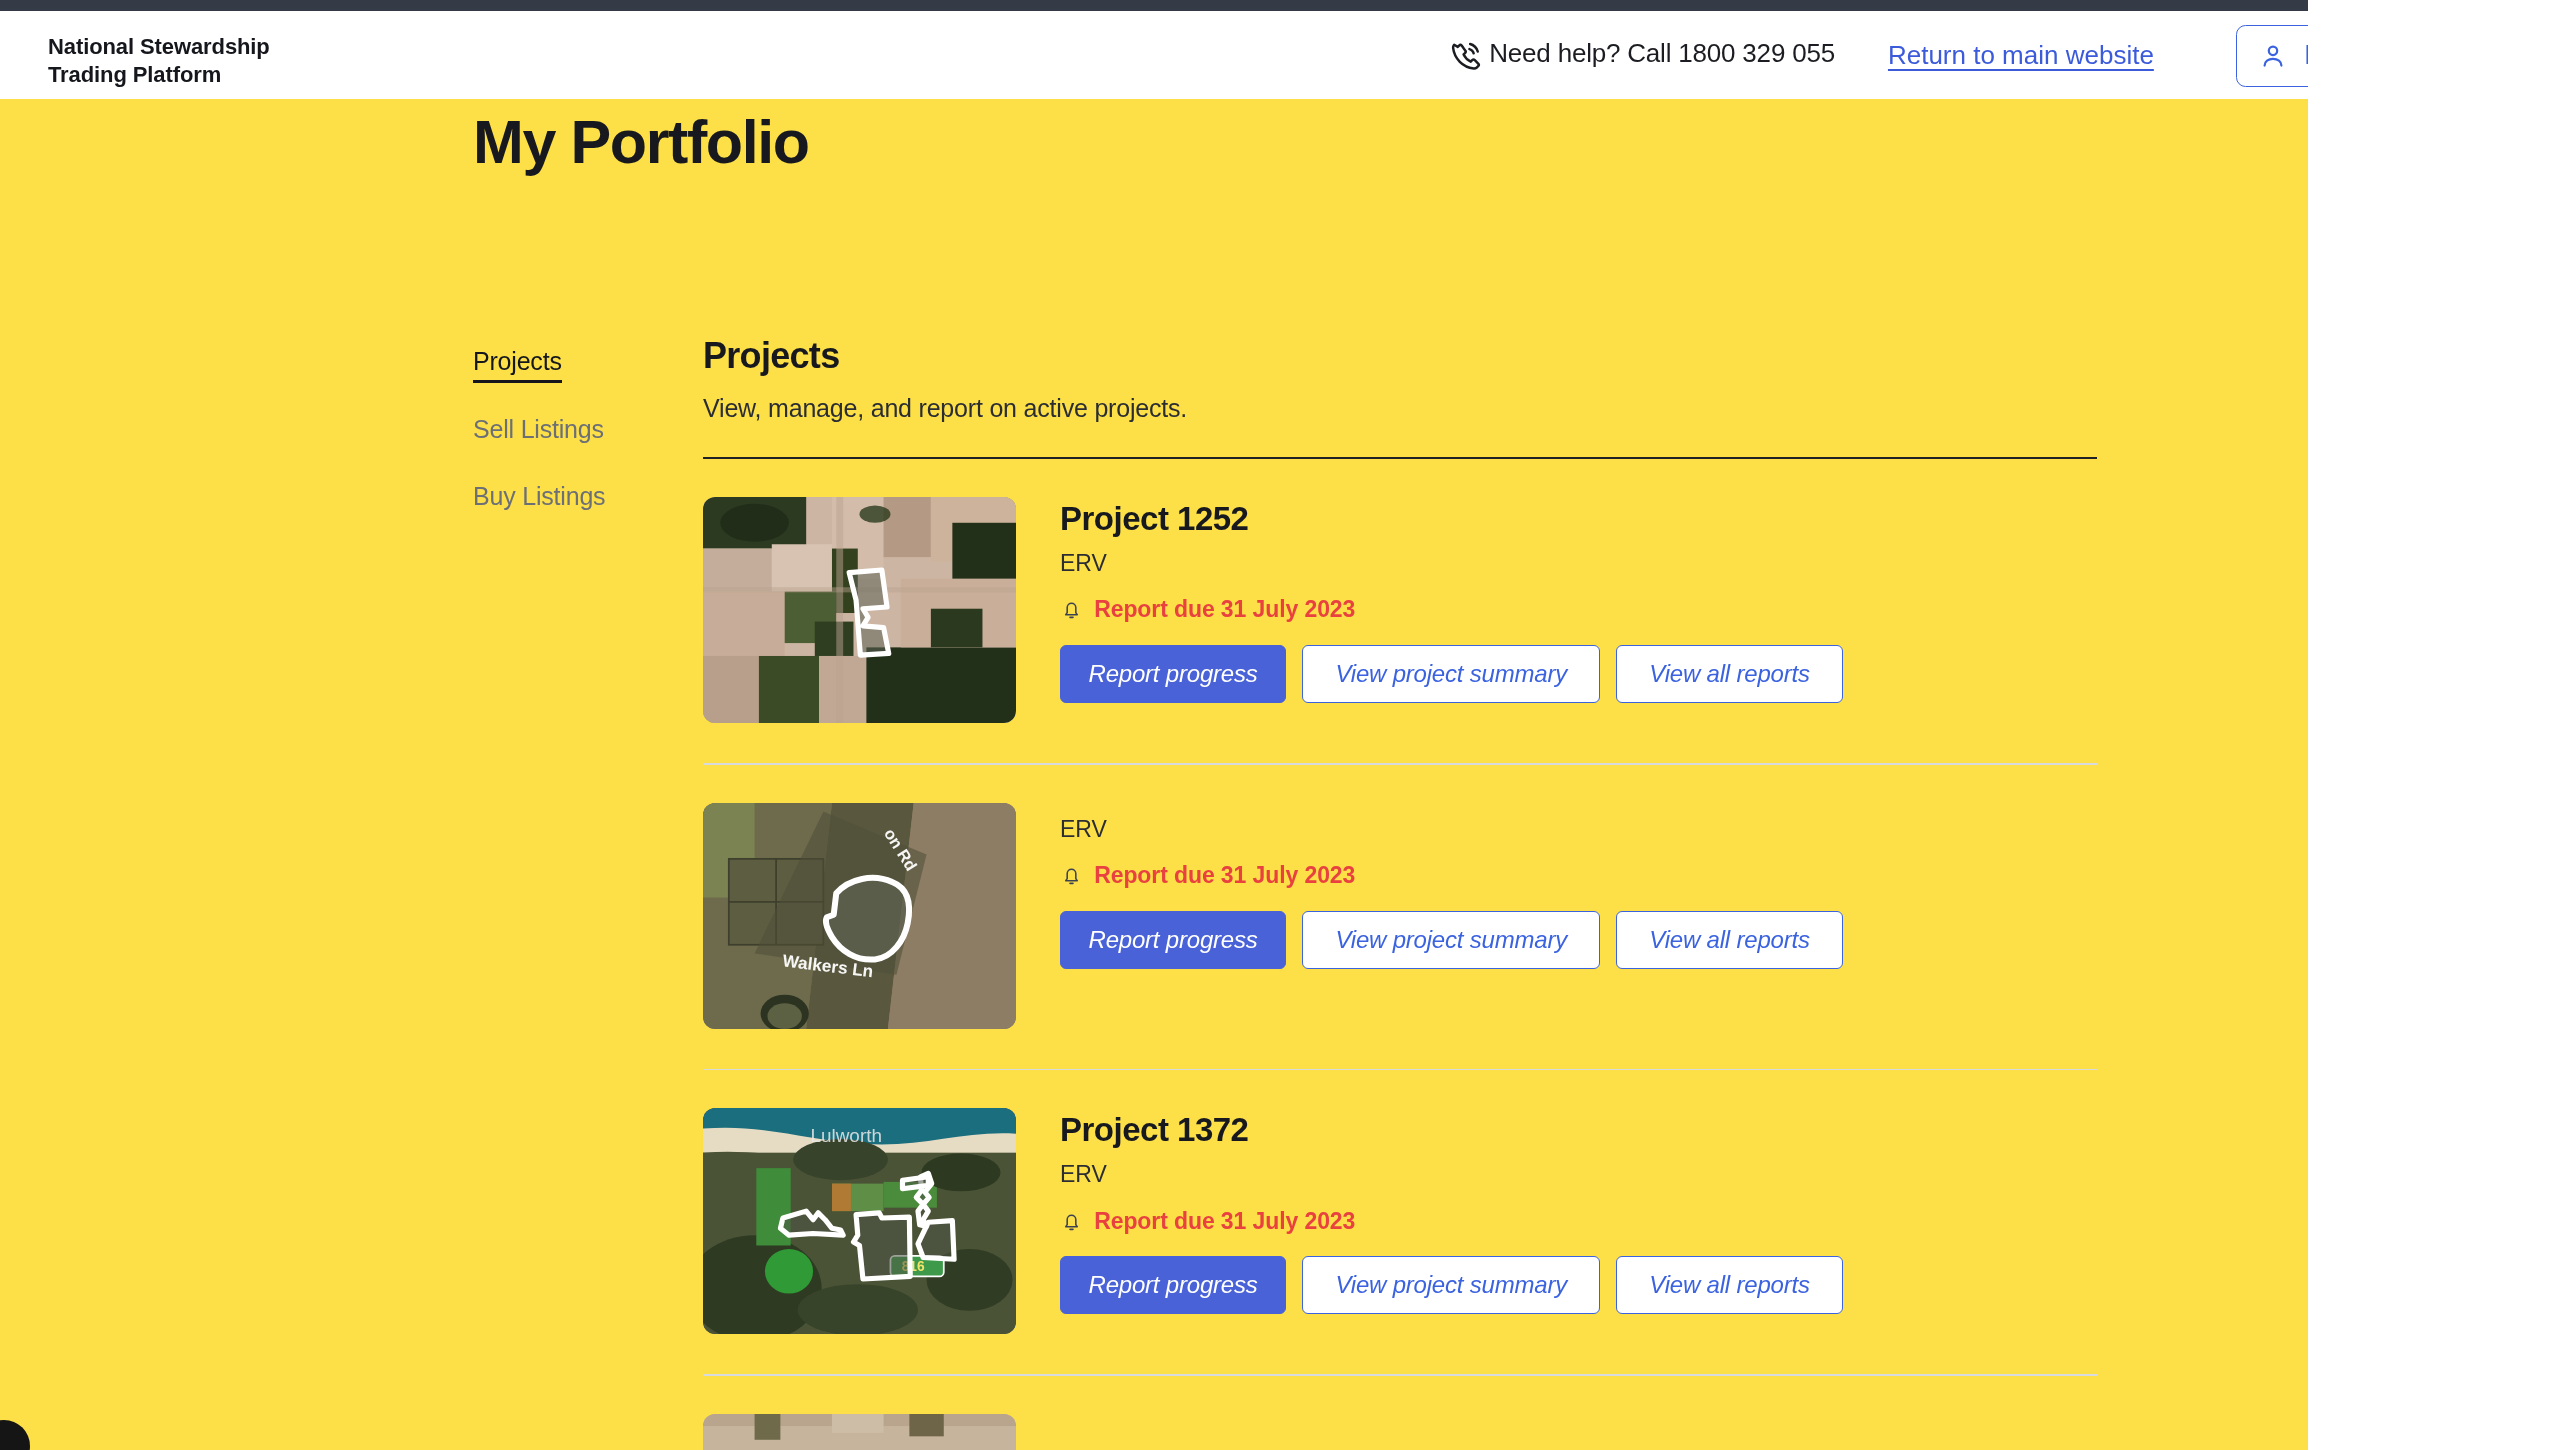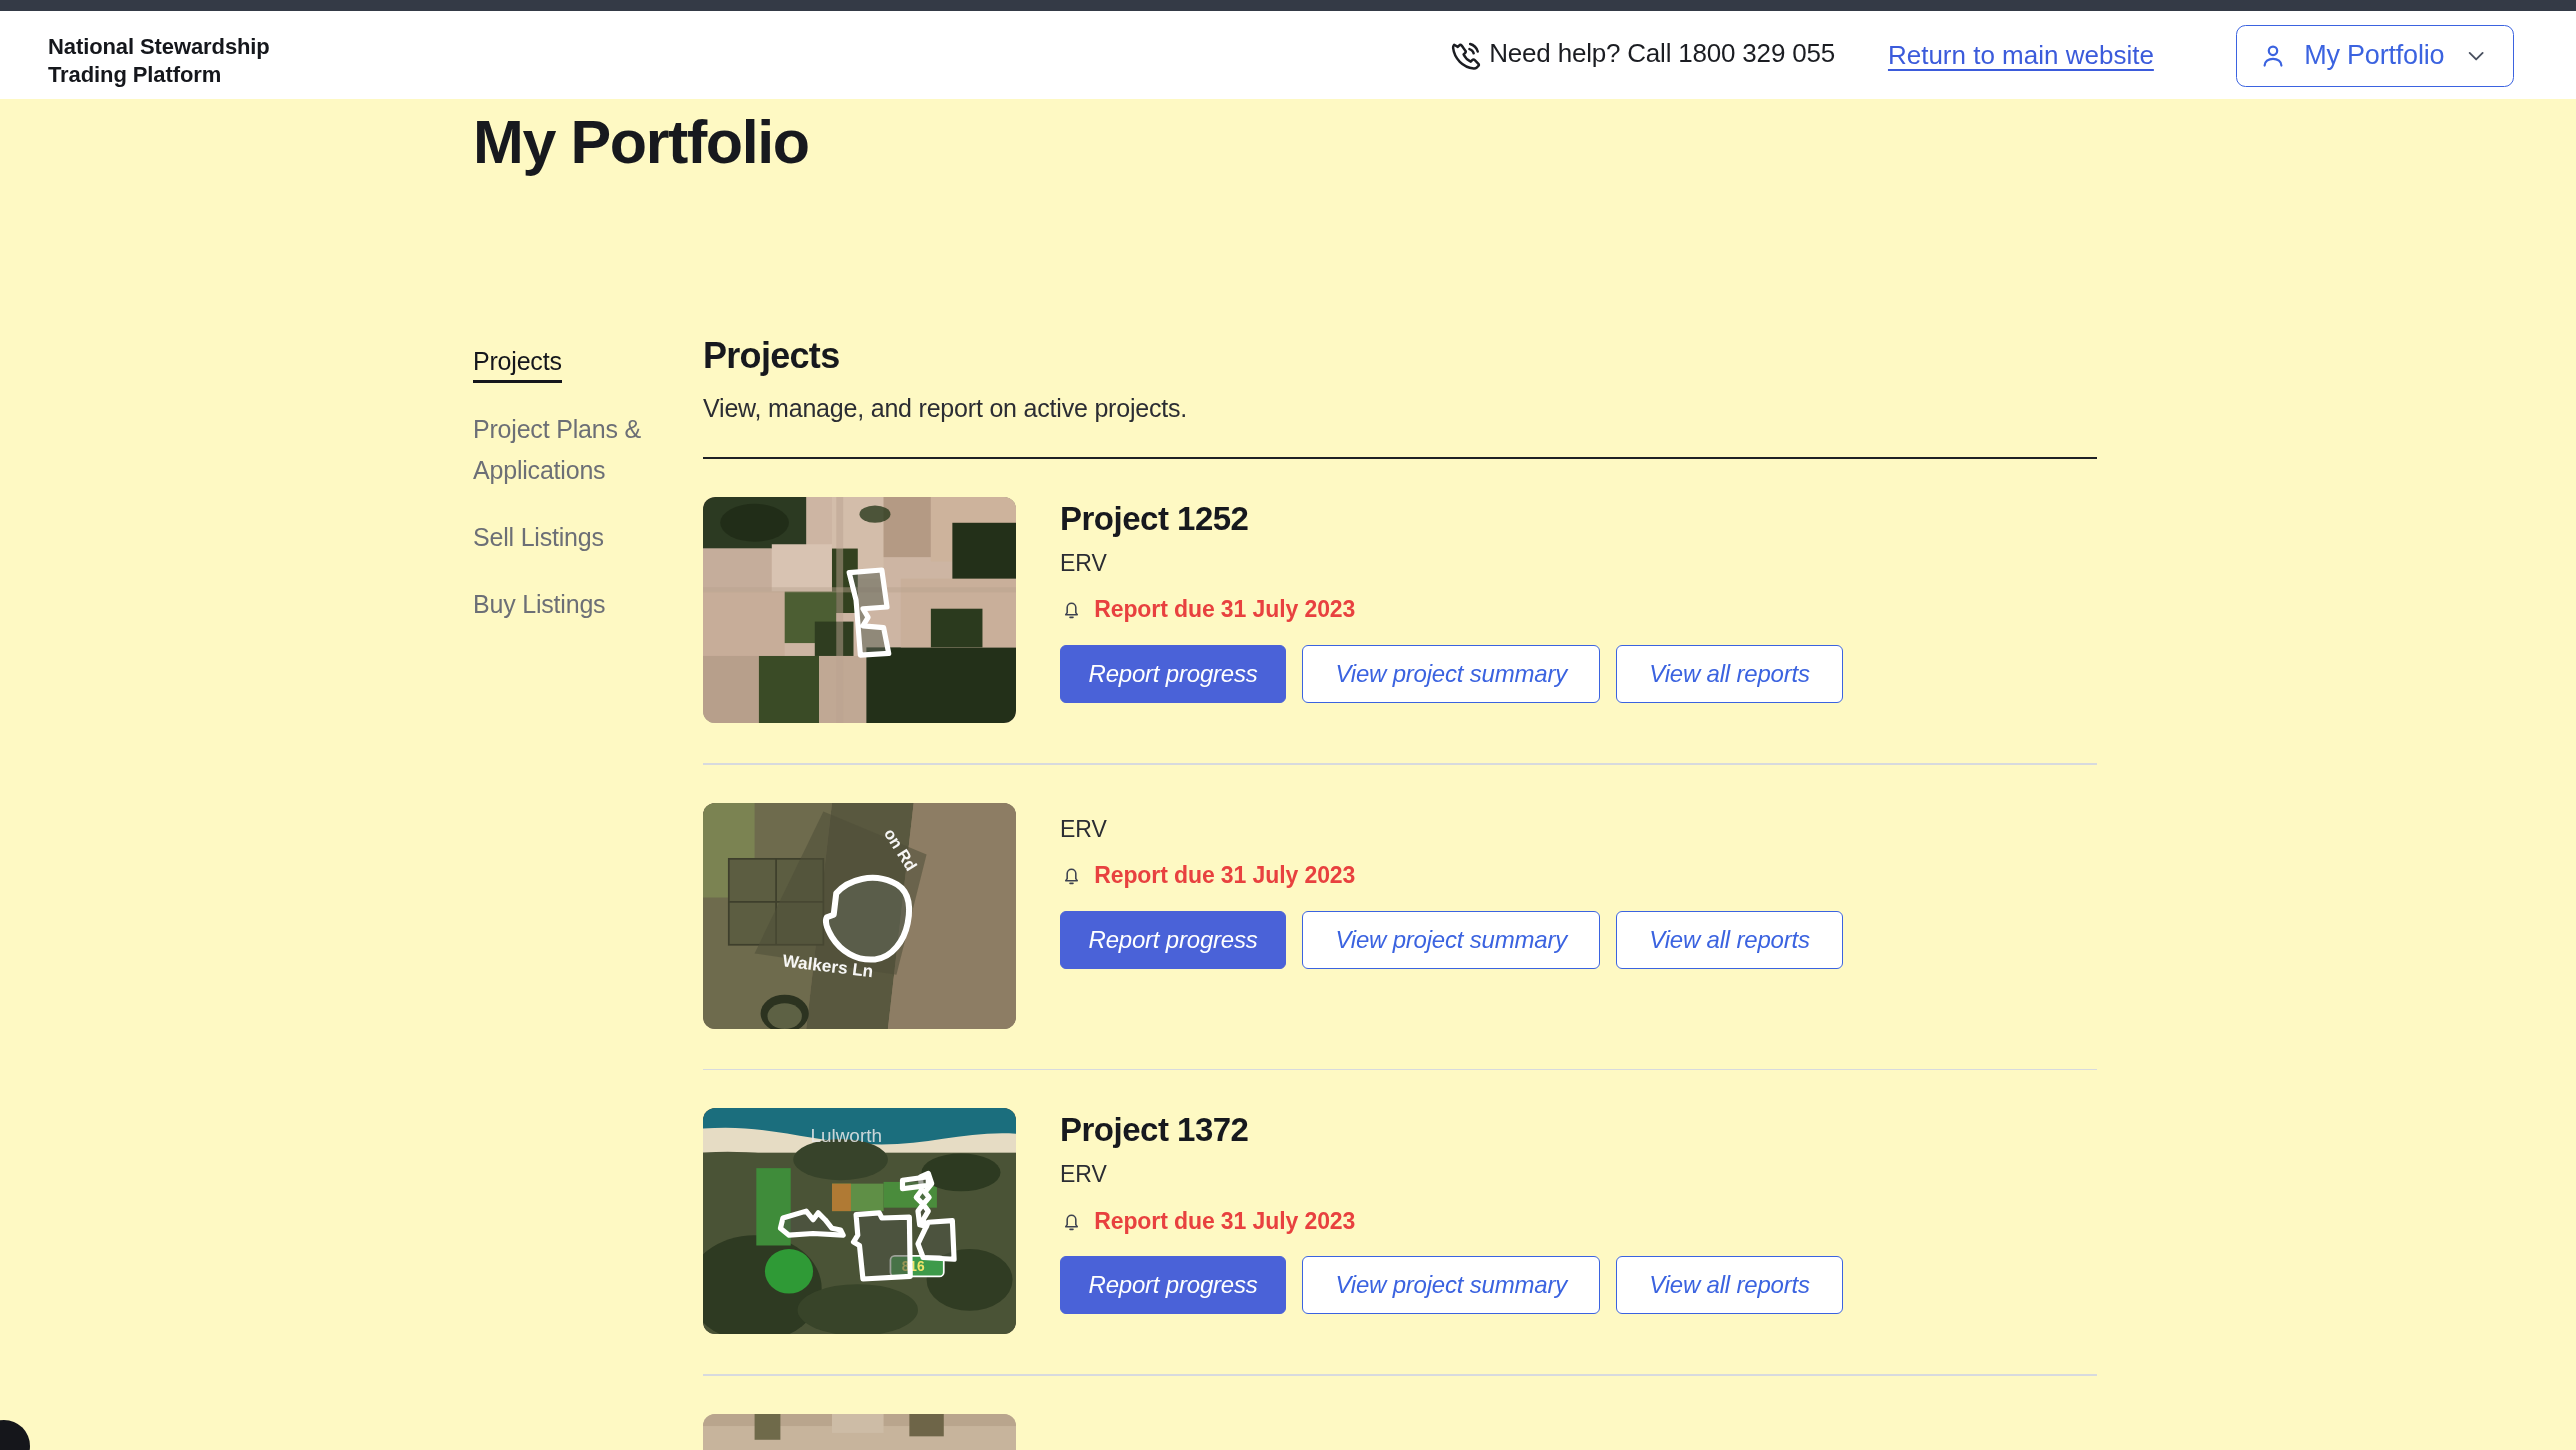--- a/index.html
+++ b/index.html
@@ -8,23 +8,23 @@
     width: 2576px;
     height: 1450px;
     overflow: hidden;
     background: #ffffff;
     font-family: "Liberation Sans", sans-serif;
     -webkit-font-smoothing: antialiased;
   }
 
   #page {
     position: relative;
-    width: 2576px;
+    width: 2308px;
     height: 1450px;
-    background: #fef9c3;
+    background: #fde047;
     overflow: hidden;
   }
 
   
   .chrome-bar {
     position: absolute;
     top: 0; left: 0;
     width: 2576px;
     height: 11.2px;
     background: #343a46;
@@ -316,21 +316,20 @@
 
     </div>
   </div>
 
   <h1 class="page-title">My Portfolio</h1>
 
   <nav class="sidebar">
     <div>
       <div class="nav-item active">Projects</div>
     </div>
-    <div class="nav-item two-line">Project Plans &amp; Applications</div>
     <div class="nav-item">Sell Listings</div>
     <div class="nav-item">Buy Listings</div>
   </nav>
 
   <main class="main">
 
     <h2 class="section-title">Projects</h2>
     <p class="section-sub">View, manage, and report on active projects.</p>
     <div class="rule-strong"></div>
 

